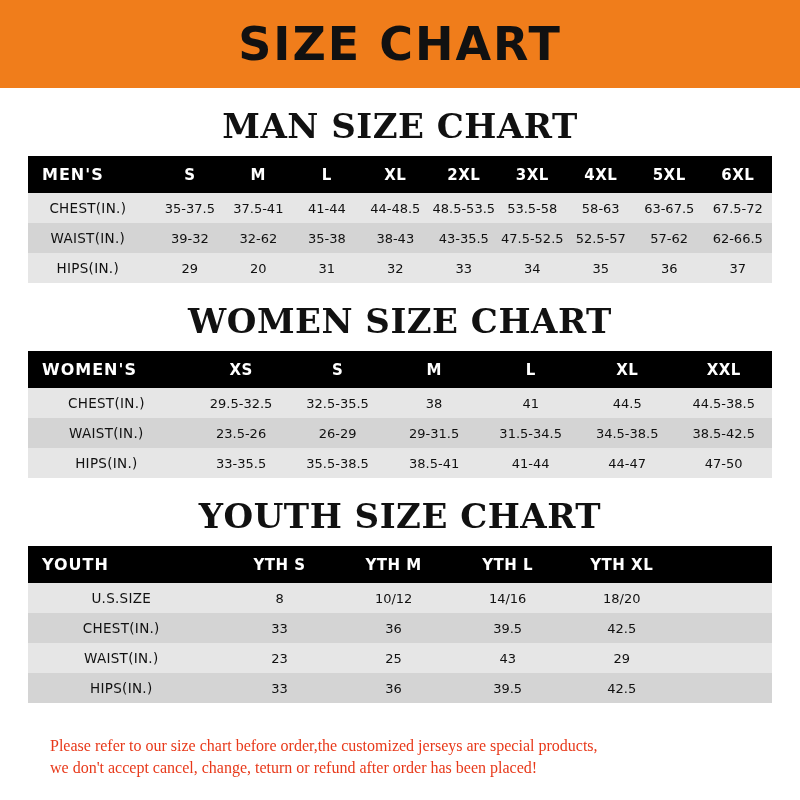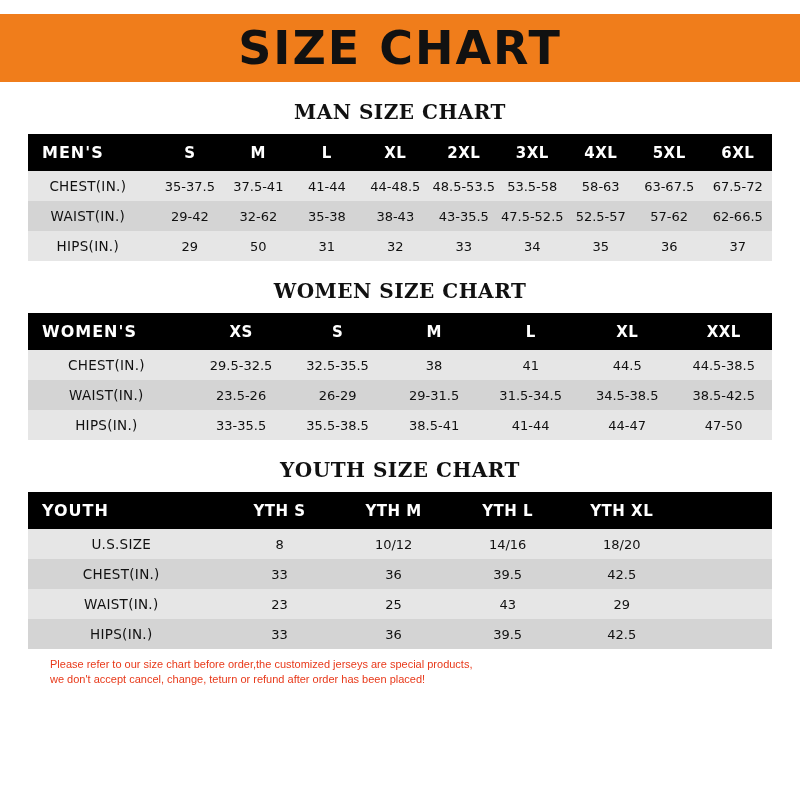--- a/index.html
+++ b/index.html
@@ -17,46 +17,45 @@
     position: relative;
     width: 800px;
     height: 800px;
     box-sizing: border-box;
     background: #fff;
   }
   
   .banner {
     position: relative;
     width: 100%;
-    height: 68px;
+    height: 88px;
     background: #f07d1b;
     display: flex;
     align-items: center;
     justify-content: center;
     overflow: hidden;
-    margin-top: 14px;
   }
   .banner-title {
     font-family: "DejaVu Sans", sans-serif;
     font-weight: bold;
     font-size: 46px;
     letter-spacing: 2px;
     color: #111;
     line-height: 1;
     text-align: center;
   }
   .content {
     padding: 0 28px;
     box-sizing: border-box;
   }
   .section-title {
     text-align: center;
     font-family: "DejaVu Serif", serif;
     font-weight: bold;
-    font-size: 20px;
+    font-size: 34px;
     color: #111;
     letter-spacing: 0.5px;
     margin: 18px 0 10px 0;
   }
   table.size-table {
     width: 100%;
     border-collapse: collapse;
     table-layout: fixed;
   }
   table.size-table th {
@@ -95,25 +94,25 @@
   
   .women-table td { font-size: 13.5px; padding: 9px 2px; }
   .women-table th { font-size: 16px; padding: 11px 2px; }
   .women-table td.rowlabel { font-size: 14px; }
 
   .youth-table td { font-size: 13.5px; padding: 9px 2px; }
   .youth-table th { font-size: 16px; padding: 11px 2px; }
   .youth-table td.rowlabel { font-size: 14px; text-align: right; padding-right: 14px;}
 
   .footer-note {
-    margin-top: 8px;
+    margin-top: 32px;
     padding: 0 22px;
     color: #e8391a;
-    font-family: Liberation Sans, sans-serif;
-    font-size: 11px;
+    font-family: Liberation Serif, serif;
+    font-size: 16px;
     line-height: 1.35;
     text-align: left;
   }
   .footer-note .line { display: block; }
 </style>
 </head>
 <body>
 
 <div class="page">
 
@@ -147,34 +146,34 @@
           <td>41-44</td>
           <td>44-48.5</td>
           <td>48.5-53.5</td>
           <td>53.5-58</td>
           <td>58-63</td>
           <td>63-67.5</td>
           <td>67.5-72</td>
         </tr>
         <tr class="band-dark">
           <td class="rowlabel">WAIST(IN.)</td>
-          <td>29-42</td>
+          <td>39-32</td>
           <td>32-62</td>
           <td>35-38</td>
           <td>38-43</td>
           <td>43-35.5</td>
           <td>47.5-52.5</td>
           <td>52.5-57</td>
           <td>57-62</td>
           <td>62-66.5</td>
         </tr>
         <tr class="band-light">
           <td class="rowlabel">HIPS(IN.)</td>
           <td>29</td>
-          <td>50</td>
+          <td>20</td>
           <td>31</td>
           <td>32</td>
           <td>33</td>
           <td>34</td>
           <td>35</td>
           <td>36</td>
           <td>37</td>
         </tr>
       </tbody>
     </table>

